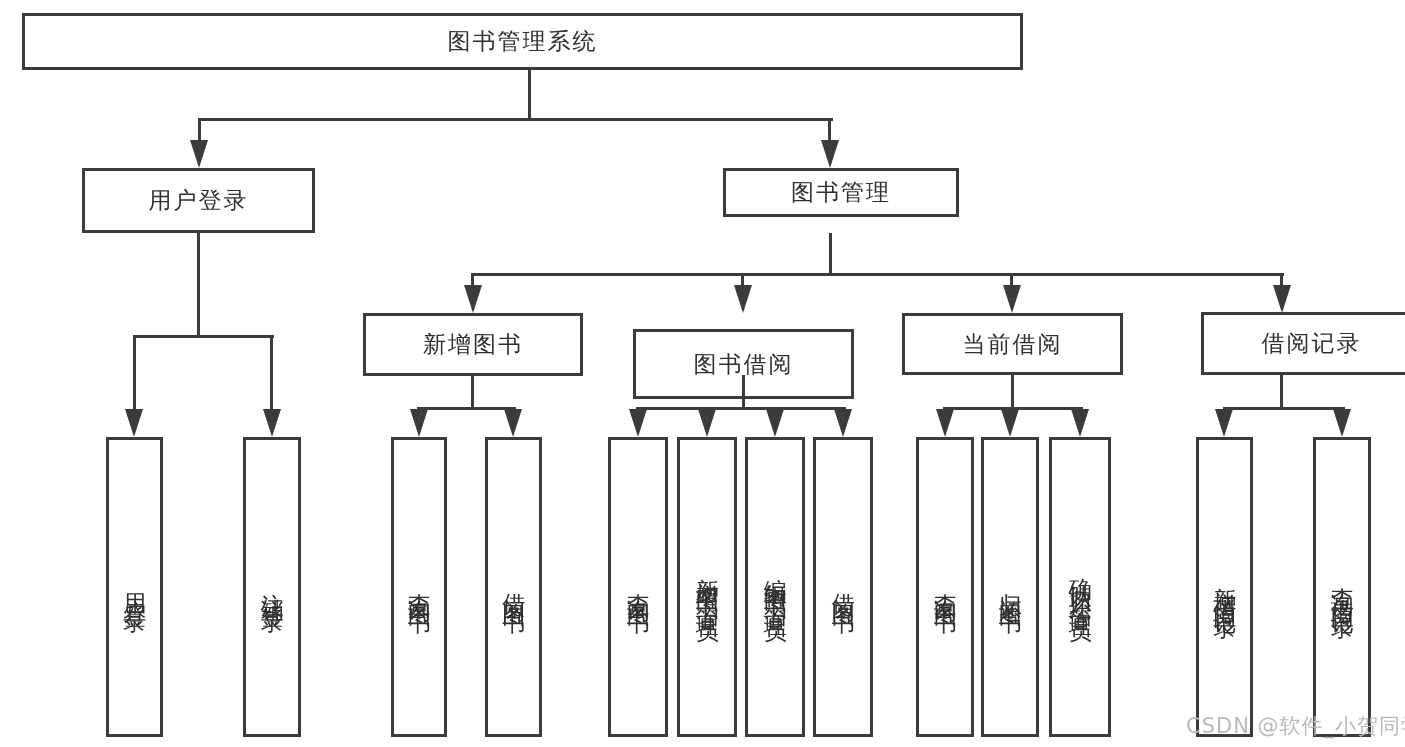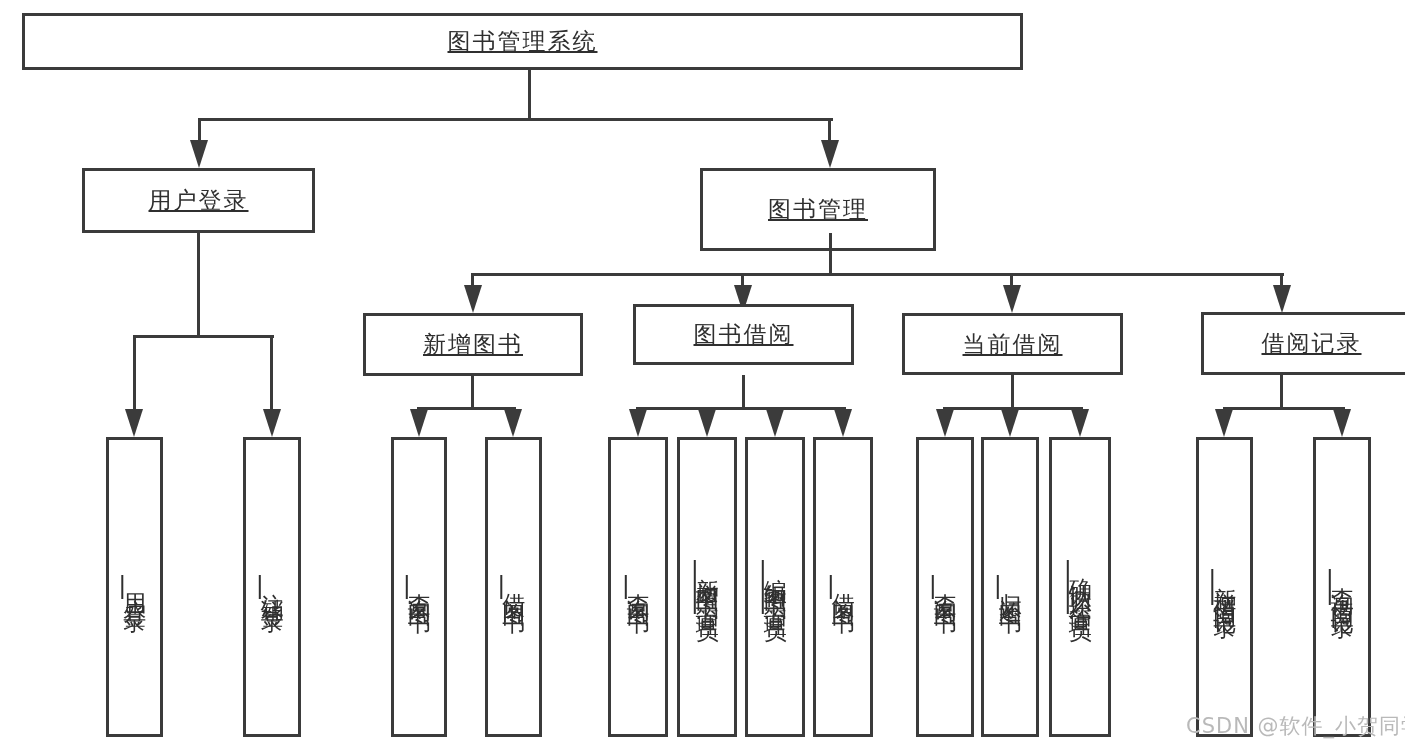--- a/index.html
+++ b/index.html
@@ -5,21 +5,20 @@
   html,body{margin:0;padding:0;background:#ffffff;}
   body{font-family:"DejaVu Sans","Liberation Sans",sans-serif;}
   #canvas{position:relative;width:1405px;height:747px;background:#ffffff;overflow:hidden;}
   .box{
     position:absolute;
     box-sizing:border-box;
     border:3px solid #3b3b3b;
     background:#ffffff;
     display:flex;align-items:center;justify-content:center;
     color:#2f2f2f;
-    text-decoration:underline;
   }
   .hbox{font-size:23px;letter-spacing:2px;}
   .vbox .vtext{
     writing-mode:vertical-rl;
     text-orientation:mixed;
     font-size:23px;
     letter-spacing:6px;
     color:#2f2f2f;
     line-height:1.2;
     white-space:nowrap;
@@ -52,21 +51,21 @@
   <div class="line" style="left:528px;top:69px;width:3px;height:49px"></div>
   <div class="line" style="left:198px;top:118px;width:635px;height:3px"></div>
   <div class="line" style="left:198px;top:118px;width:3px;height:24px"></div>
   <div class="line" style="left:828px;top:118px;width:3px;height:24px"></div>
   <div class="arrow" style="left:190px;top:140px"></div>
   <div class="arrow" style="left:821px;top:140px"></div>
 
   <div class="box hbox" style="left:82px;top:168px;width:233px;height:65px">
     <span>用户登录</span>
   </div>
-  <div class="box hbox" style="left:700px;top:168px;width:236px;height:83px">
+  <div class="box hbox" style="left:723px;top:168px;width:236px;height:49px">
     <span>图书管理</span>
   </div>
 
   <div class="line" style="left:197px;top:233px;width:3px;height:104px"></div>
   <div class="line" style="left:133px;top:335px;width:141px;height:3px"></div>
   <div class="line" style="left:133px;top:335px;width:3px;height:76px"></div>
   <div class="line" style="left:270px;top:335px;width:3px;height:76px"></div>
   <div class="arrow" style="left:125px;top:409px"></div>
   <div class="arrow" style="left:263px;top:409px"></div>
 
@@ -77,21 +76,21 @@
   <div class="line" style="left:1010px;top:273px;width:3px;height:14px"></div>
   <div class="line" style="left:1280px;top:273px;width:3px;height:14px"></div>
   <div class="arrow" style="left:464px;top:285px"></div>
   <div class="arrow" style="left:734px;top:285px"></div>
   <div class="arrow" style="left:1003px;top:285px"></div>
   <div class="arrow" style="left:1273px;top:285px"></div>
 
   <div class="box hbox" style="left:363px;top:313px;width:220px;height:63px">
     <span>新增图书</span>
   </div>
-  <div class="box hbox" style="left:633px;top:304px;width:221px;height:61px">
+  <div class="box hbox" style="left:633px;top:329px;width:221px;height:70px">
     <span>图书借阅</span>
   </div>
   <div class="box hbox" style="left:902px;top:313px;width:221px;height:62px">
     <span>当前借阅</span>
   </div>
   <div class="box hbox" style="left:1201px;top:312px;width:221px;height:63px">
     <span>借阅记录</span>
   </div>
 
   <div class="line" style="left:471px;top:375px;width:3px;height:34px"></div>

